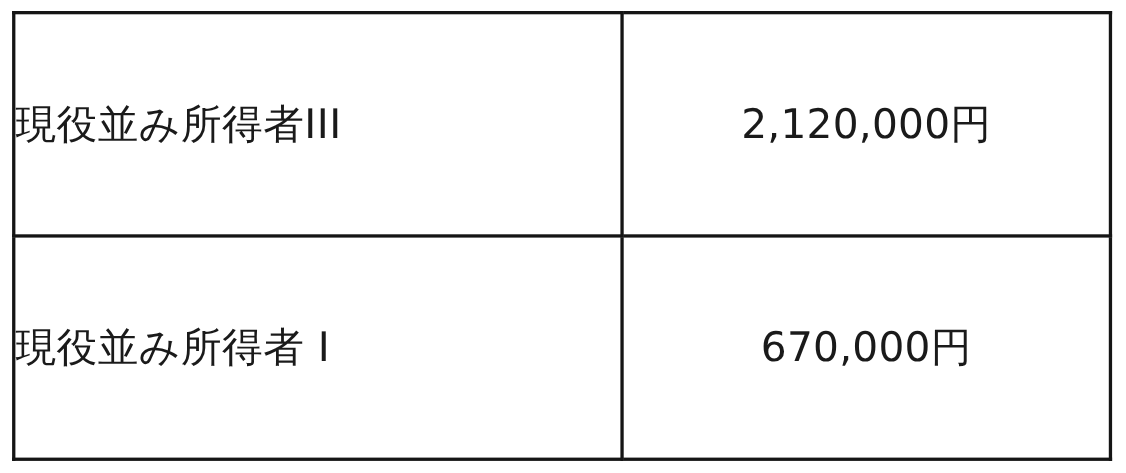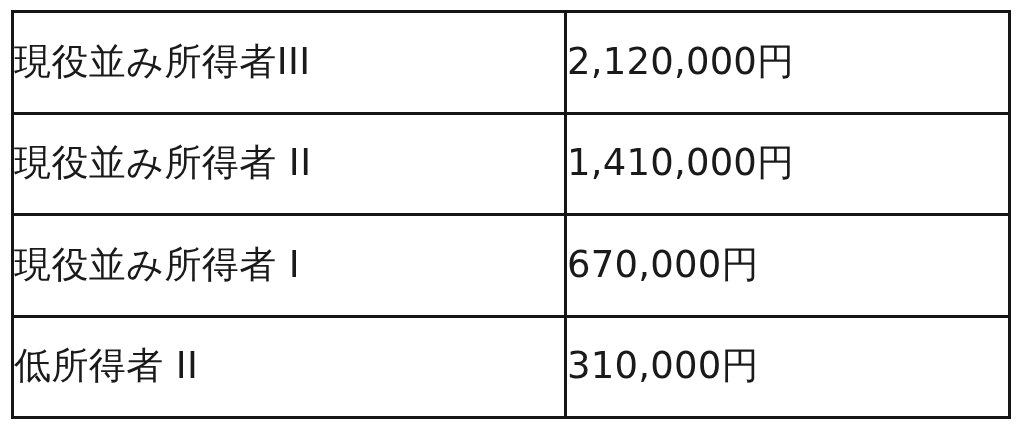--- a/index.html
+++ b/index.html
@@ -48,20 +48,21 @@
 
   .cell-category {
     text-align: left;
     padding-left: 9px;
     font-size: 37px;
     letter-spacing: 0.4px;
     white-space: nowrap;
   }
 
   .cell-amount {
+    text-align: center;
     font-size: 37px;
     letter-spacing: 0.2px;
     white-space: nowrap;
   }
 </style>
 </head>
 <body>
 
 <div class="sheet">
 
@@ -70,33 +71,25 @@
       <col class="col-category">
       <col class="col-amount">
     </colgroup>
     <tbody>
 
       <tr>
         <td class="cell-category">現役並み所得者III</td>
         <td class="cell-amount">2,120,000円</td>
       </tr>
 
-      <tr>
-        <td class="cell-category">現役並み所得者 II</td>
-        <td class="cell-amount">1,410,000円</td>
-      </tr>
 
       <tr>
         <td class="cell-category">現役並み所得者 I</td>
         <td class="cell-amount">670,000円</td>
       </tr>
 
 
-      <tr>
-        <td class="cell-category">低所得者 II</td>
-        <td class="cell-amount">310,000円</td>
-      </tr>
 
 
     </tbody>
   </table>
 
 </div>
 
 </body></html>

